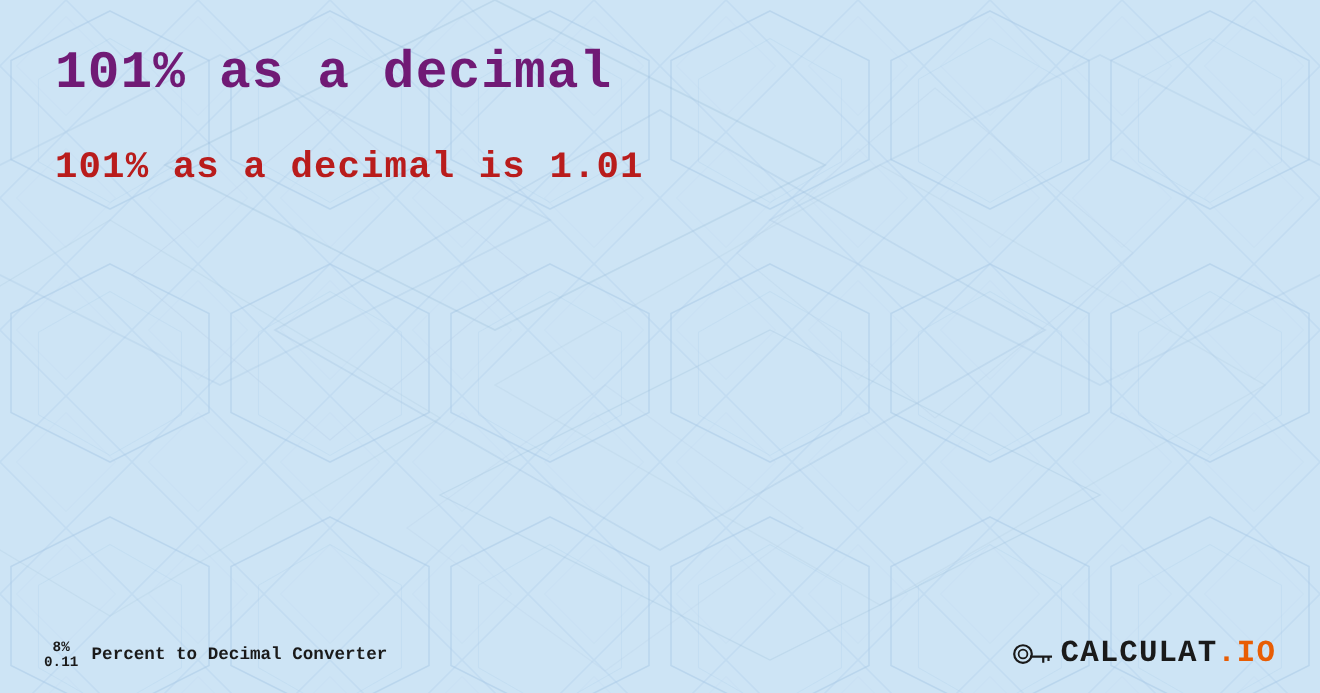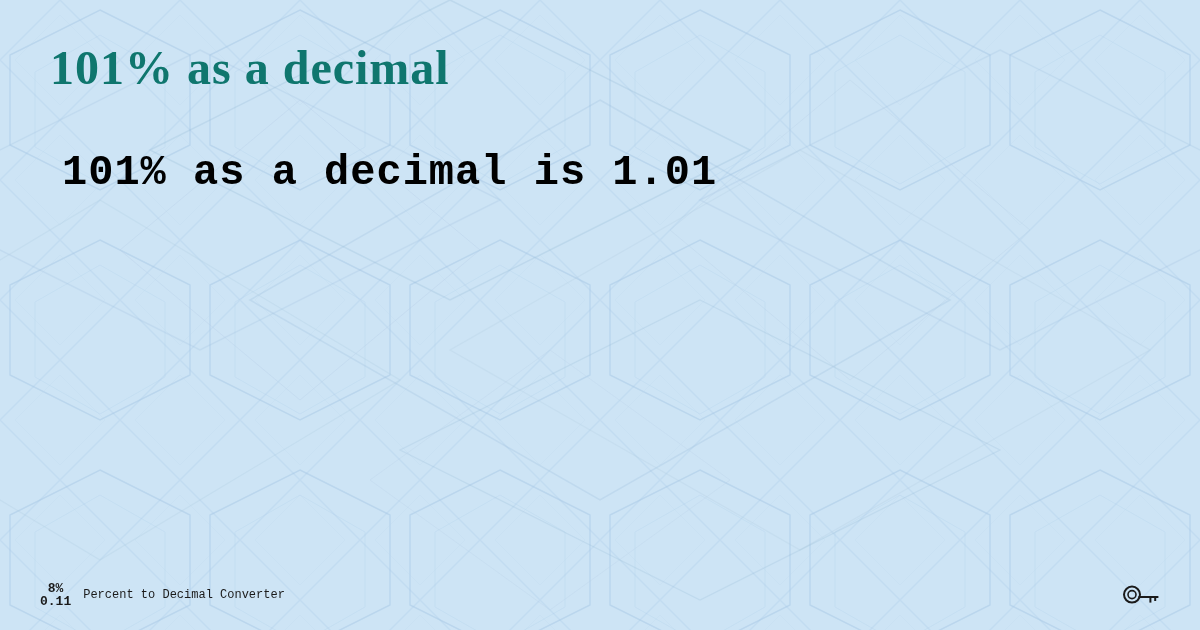--- a/index.html
+++ b/index.html
@@ -38,46 +38,45 @@
       z-index: 1;
       padding: 40px 50px 30px 50px;
       height: 100%;
       display: flex;
       flex-direction: column;
     }
 
     .page-title {
       font-size: 48px;
       font-weight: bold;
-      color: #0f766e;
-      font-family: Liberation Serif, serif;
-      margin-bottom: 34px;
+      color: #701a75;
+      font-family: Liberation Mono, monospace;
+      margin-bottom: 20px;
       letter-spacing: 1px;
     }
 
     .description {
       font-size: 22px;
       color: #1a1a1a;
       font-family: 'Courier New', Courier, monospace;
       line-height: 1.5;
       margin-bottom: 40px;
       max-width: 1100px;
     }
 
     .result-section {
       margin-top: 20px;
     }
 
     .result-text {
-      font-size: 42px;
-      font-weight: bold;
-      color: #000000;
+      font-size: 34px;
+      font-weight: bold;
+      color: #b91c1c;
       font-family: 'Courier New', Courier, monospace;
       letter-spacing: 1px;
-      margin-left: 12px;
     }
 
     .footer {
       position: absolute;
       bottom: 20px;
       left: 0;
       width: 100%;
       display: flex;
       align-items: center;
       justify-content: space-between;
@@ -104,22 +103,22 @@
       color: #1a1a1a;
     }
 
     .percent-bottom {
       font-size: 13px;
       font-weight: bold;
       color: #1a1a1a;
     }
 
     .footer-brand-text {
-      font-size: 12px;
-      font-weight: normal;
+      font-size: 16px;
+      font-weight: bold;
       color: #1a1a1a;
       font-family: 'Courier New', Courier, monospace;
     }
 
     .footer-right {
       display: flex;
       align-items: center;
       gap: 8px;
     }
 
@@ -206,16 +205,19 @@
     <div class="calculat-logo">
 
       <svg class="calculat-icon" viewBox="0 0 50 35" xmlns="http://www.w3.org/2000/svg">
 
         <circle cx="15" cy="17" r="10" fill="none" stroke="#1a1a1a" stroke-width="2.5"></circle>
         <circle cx="15" cy="17" r="5" fill="none" stroke="#1a1a1a" stroke-width="2"></circle>
         <line x1="23" y1="20" x2="48" y2="20" stroke="#1a1a1a" stroke-width="2.5"></line>
         <line x1="38" y1="20" x2="38" y2="27" stroke="#1a1a1a" stroke-width="2.5"></line>
         <line x1="44" y1="20" x2="44" y2="25" stroke="#1a1a1a" stroke-width="2.5"></line>
       </svg>
+      <span class="calculat-text">
+        <span>CALCULAT</span><span class="dot-io">.IO</span>
+      </span>
     </div>
   </div>
 
 </div>
 
 </body></html>

